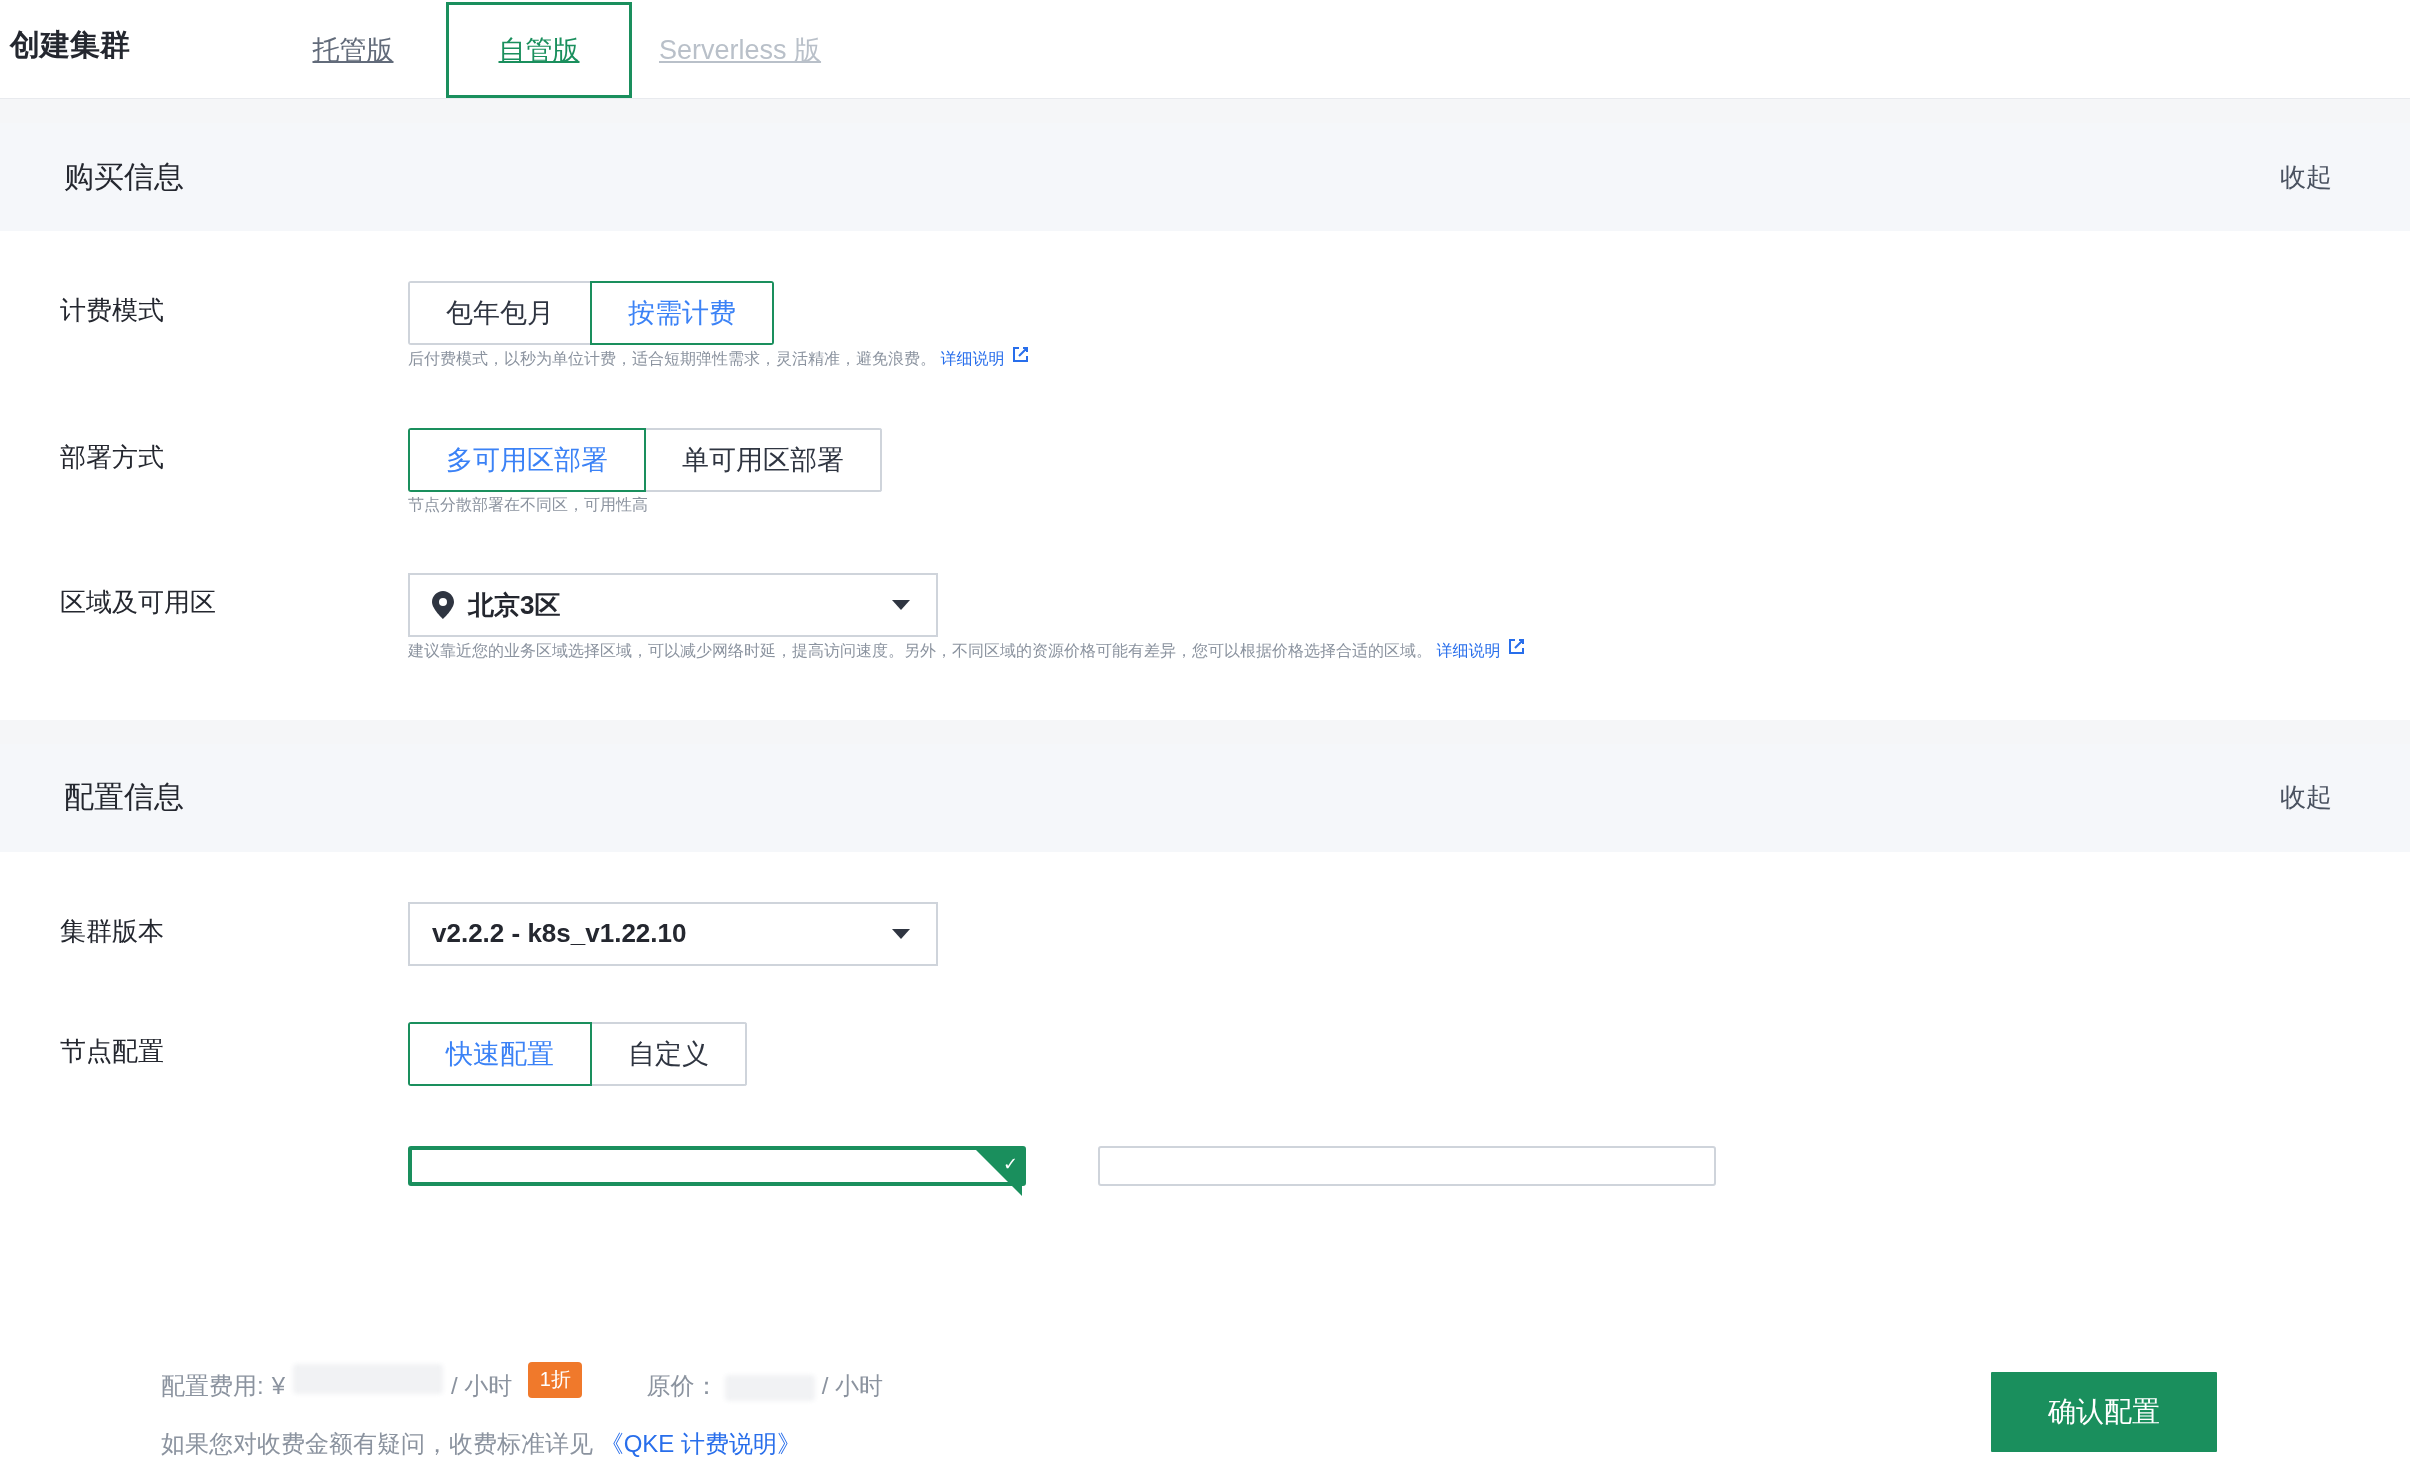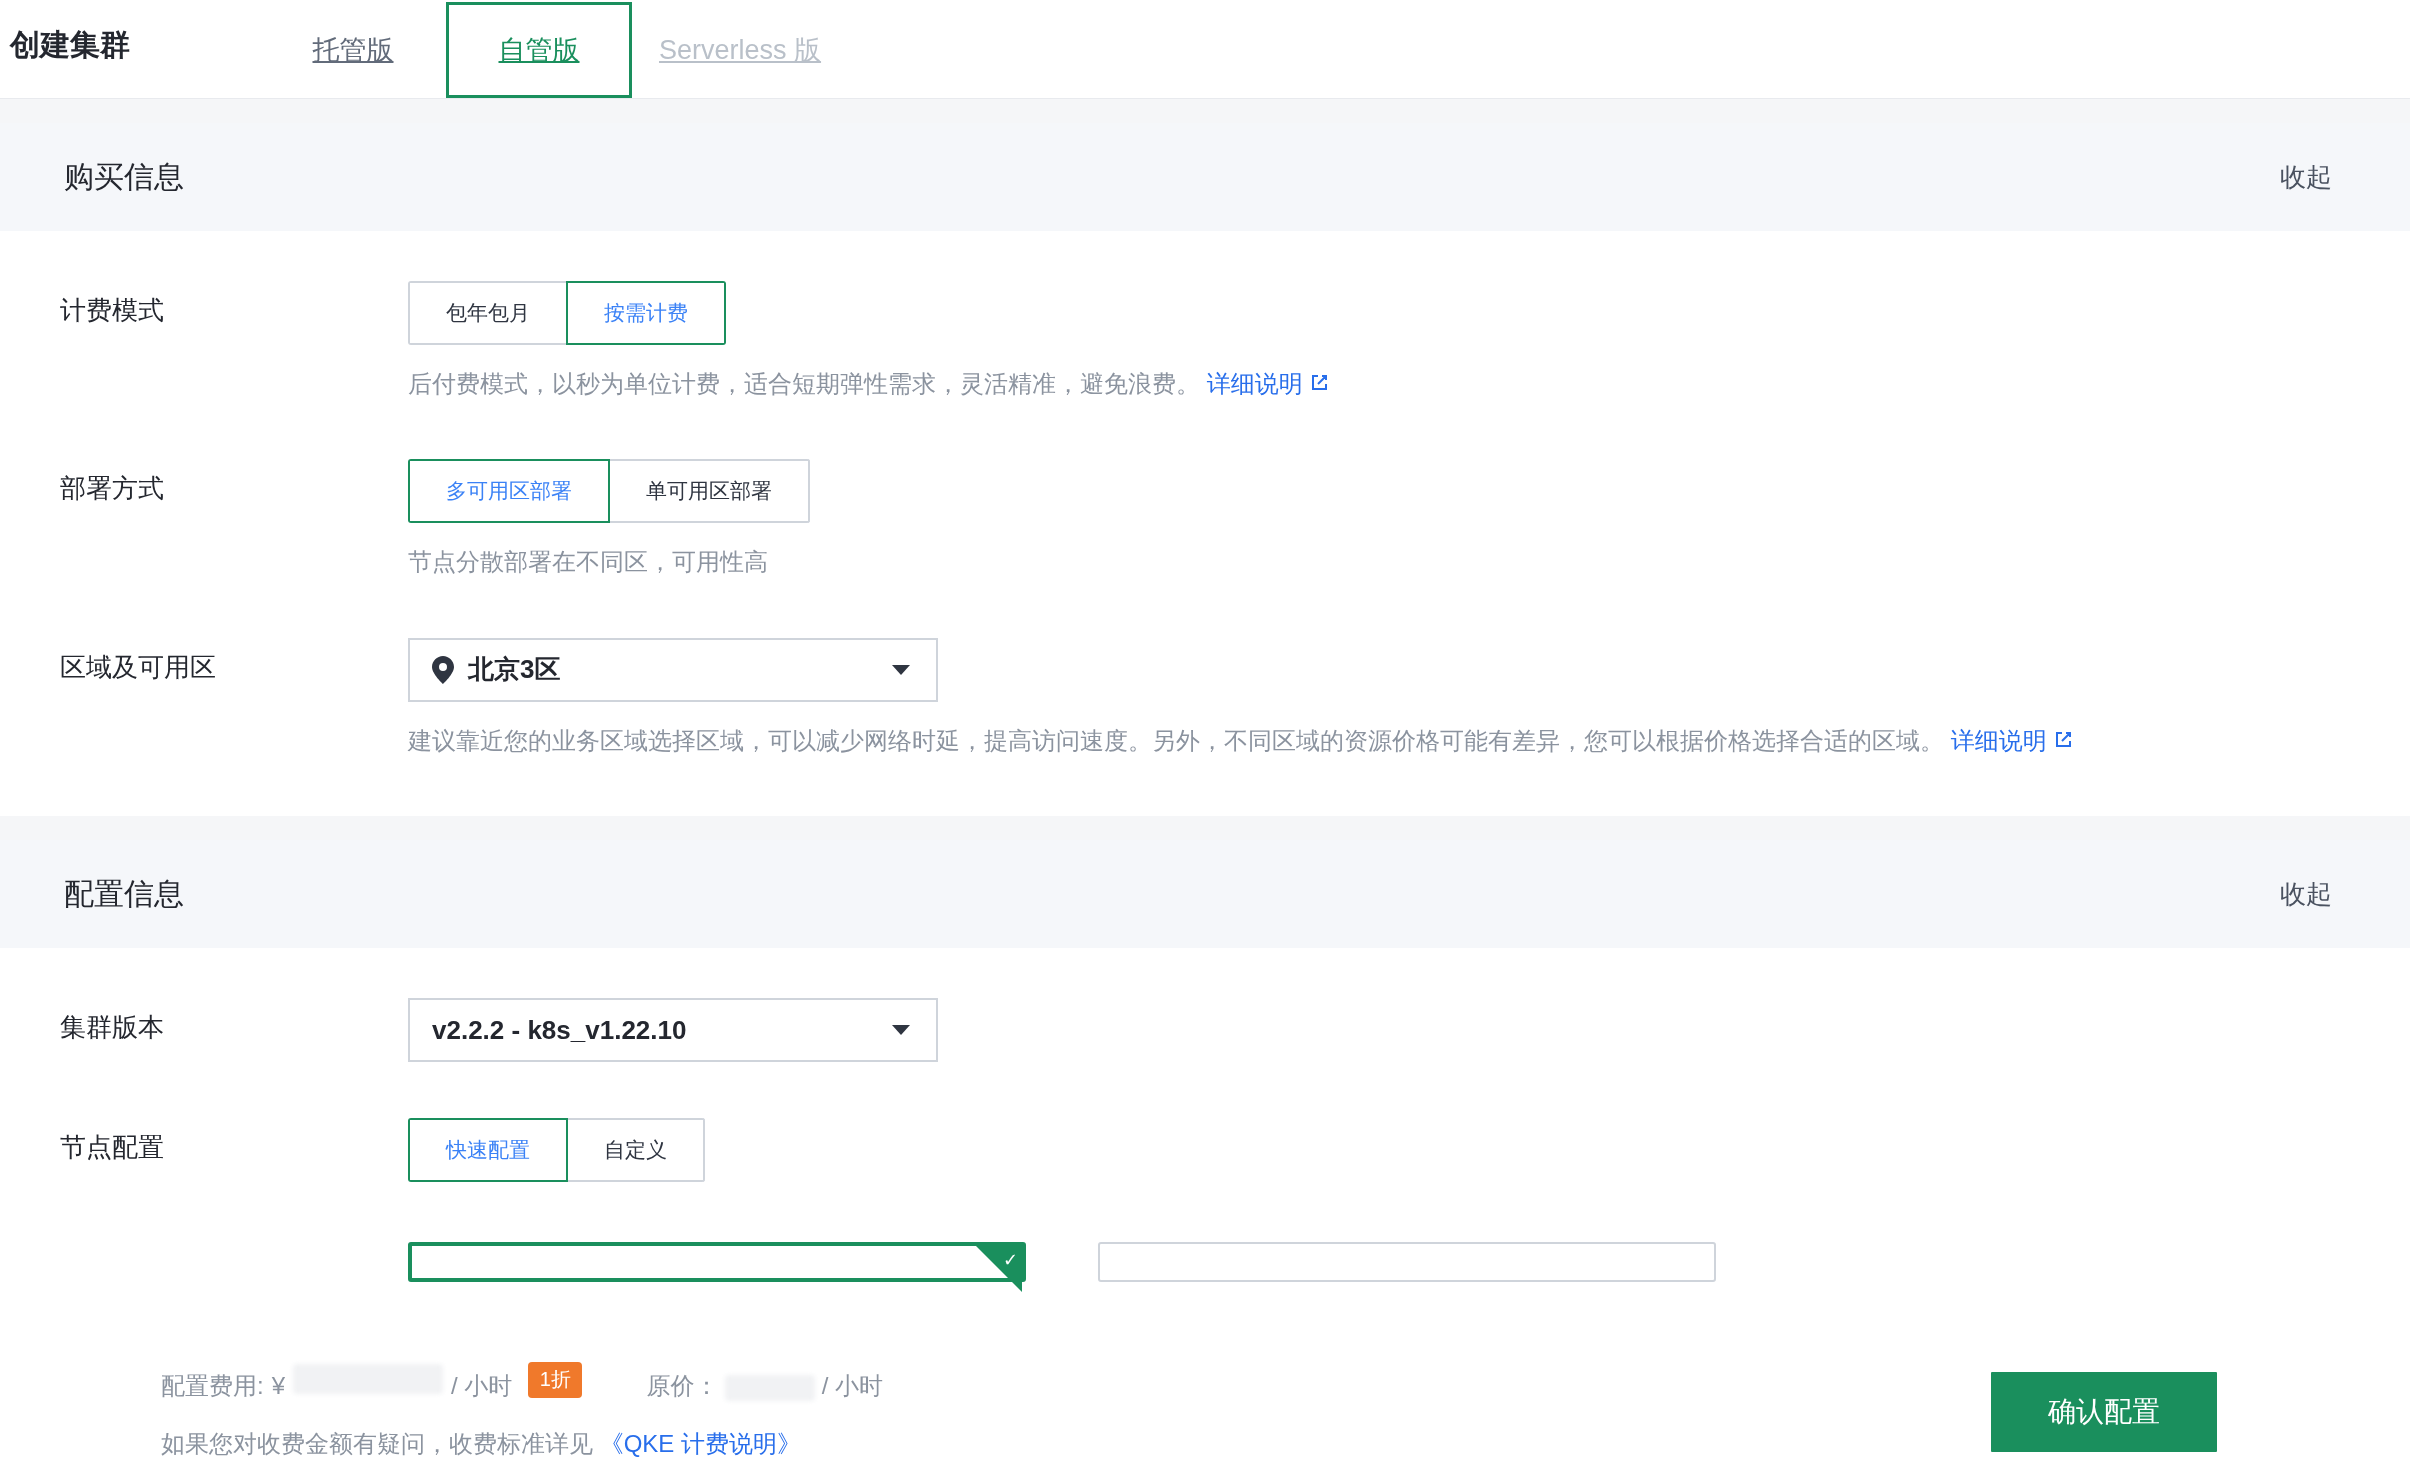--- a/index.html
+++ b/index.html
@@ -91,38 +91,37 @@
     display: inline-flex;
     border-radius: 3px;
     overflow: hidden;
   }
   .seg {
     height: 64px;
     padding: 0 36px;
     display: flex;
     align-items: center;
     justify-content: center;
-    font-size: 21px;
+    font-size: 27px;
     border: 2px solid #cfd4db;
     background: #fff;
     cursor: pointer;
     color: #2f3541;
   }
   .seg + .seg { border-left: none; }
   .seg.active {
     border-color: #1a8f5d;
     color: #3b82f6;
     position: relative;
     z-index: 1;
   }
   .seg-group .seg.active + .seg { border-left-color: #1a8f5d; }
   .seg-group .seg + .seg.active { border-left: 2px solid #1a8f5d; margin-left: -2px; }
   .helper {
-    margin-top: 20px;
-    font-size: 24px;
+    font-size: 16px;
     color: #8b939f;
     line-height: 1.6;
   }
   .link {
     color: #286eeb;
     cursor: pointer;
     display: inline-flex;
     align-items: center;
     gap: 6px;
   }

